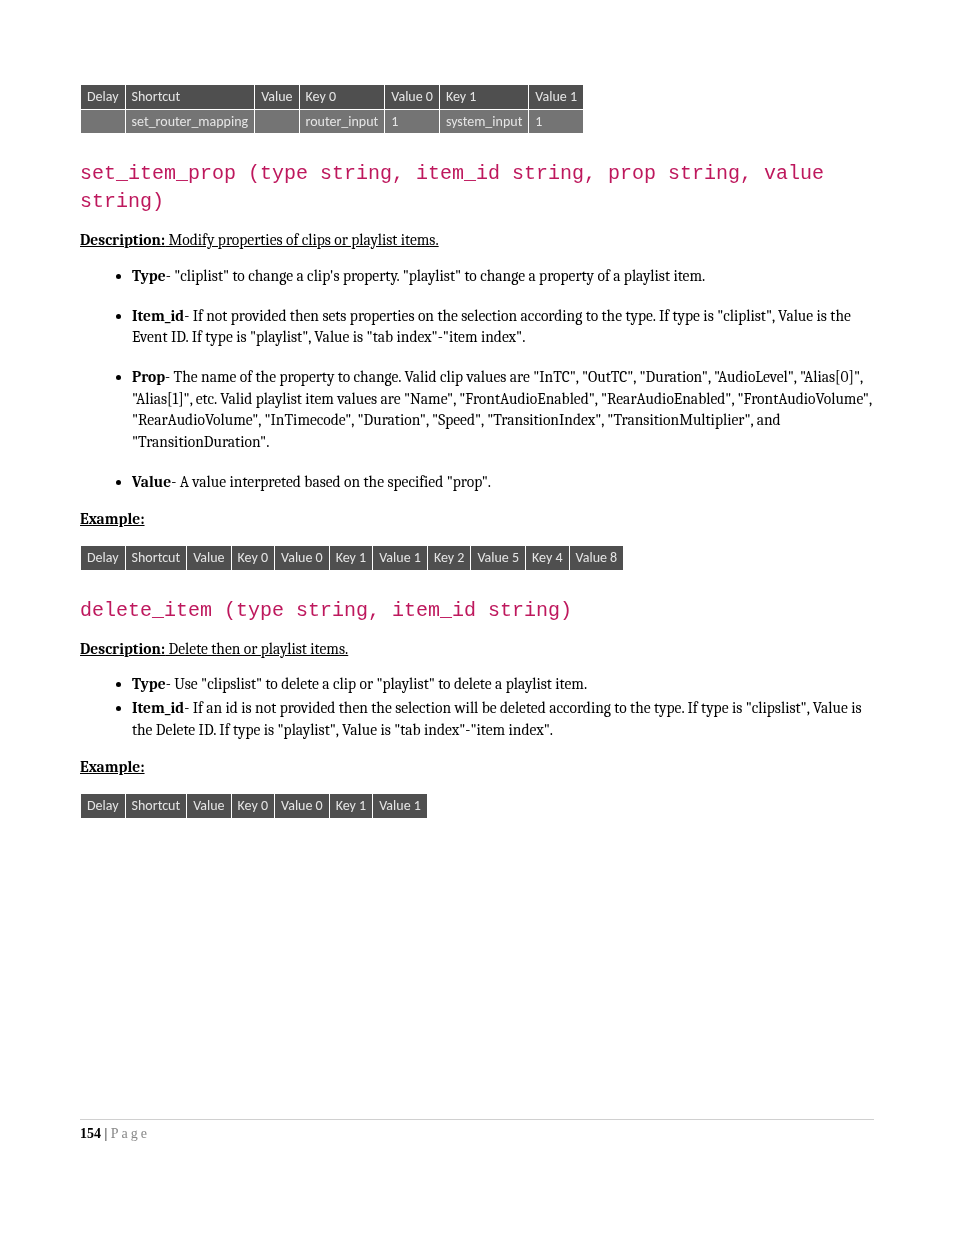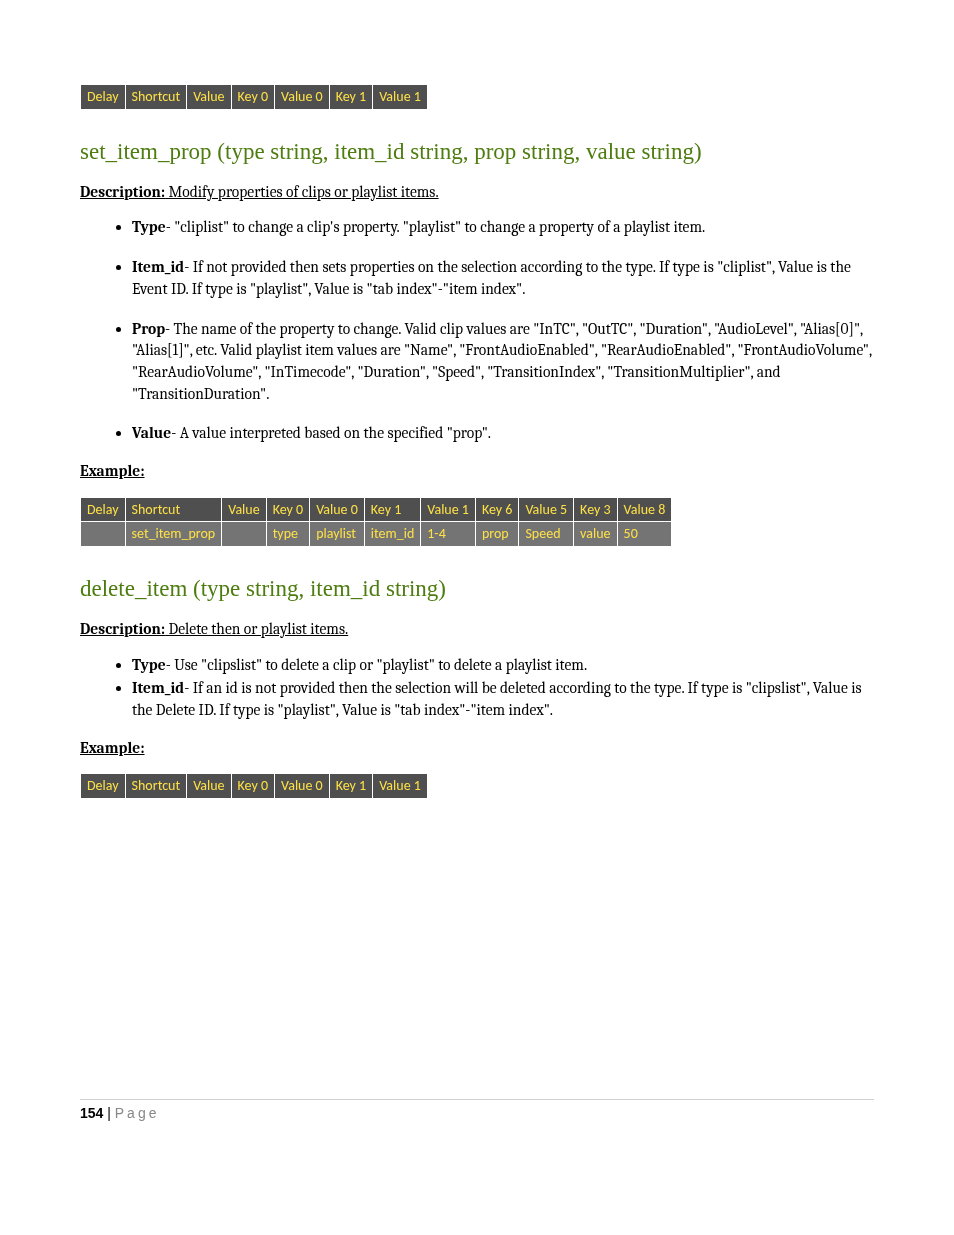--- a/index.html
+++ b/index.html
@@ -6,72 +6,81 @@
     font-family: Cambria, Georgia, 'Times New Roman', serif;
     margin: 0;
     padding: 80px 80px 40px 80px;
     width: 954px;
     box-sizing: border-box;
     color: #000;
     font-size: 15.5px;
     line-height: 1.4;
   }
   h2.cmd {
-    font-family: Liberation Serif, serif;
-    color: #4d7c0f;
+    font-family: Liberation Mono, monospace;
+    color: #be185d;
     font-weight: 400;
-    font-size: 23px;
+    font-size: 20px;
     margin: 26px 0 14px 0;
   }
   p { margin: 8px 0 14px 0; text-decoration: underline; }
   ul { margin: 6px 0 16px 0; padding-left: 52px; }
   ul.tight li { margin-bottom: 2px; }
   ul.spaced li { margin-bottom: 18px; }
   ul.spaced li:last-child { margin-bottom: 8px; }
 
   table.ex {
     border-collapse: collapse;
     font-family: Calibri, 'Segoe UI', sans-serif;
     font-size: 14px;
-    color: #fde047;
+    color: #e5e5e5;
     margin: 4px 0 6px 0;
   }
   table.ex th, table.ex td {
     border: 1px solid #fff;
     padding: 2px 6px;
     text-align: left;
     font-weight: 400;
     white-space: nowrap;
   }
   table.ex th { background: #4f4f4f; }
   table.ex td { background: #747474; }
 
   .footer-line {
     border-top: 1px solid #d0d0d0;
     margin-top: 300px;
     padding-top: 4px;
-    font-family: Liberation Sans, sans-serif;
+    font-family: Liberation Serif, serif;
     font-size: 14px;
   }
   .footer-line .pn { font-weight: 700; color: #000; }
   .footer-line .pt { color: #888; letter-spacing: 3px; }
 </style>
 </head>
 <body>
 
 <table class="ex">
   <tbody>
       <tr>
     <th>Delay</th>
     <th>Shortcut</th>
     <th>Value</th>
     <th>Key 0</th>
     <th>Value 0</th>
     <th>Key 1</th>
     <th>Value 1</th>
+  </tr>
+  <tr>
+    <td></td>
+    <td>set_router_mapping</td>
+    <td></td>
+    <td>router_input</td>
+    <td>1</td>
+    <td>system_input</td>
+    <td>1</td>
   </tr>
 </tbody>
   </table>
 
 <h2 class="cmd">set_item_prop (type string, item_id string, prop string, value string)</h2>
 
 <p>
   <strong>Description:</strong><span> Modify properties of clips or playlist items.</span>
 </p>
 
@@ -87,37 +96,24 @@
 <table class="ex">
   <tbody>
       <tr>
     <th>Delay</th>
     <th>Shortcut</th>
     <th>Value</th>
     <th>Key 0</th>
     <th>Value 0</th>
     <th>Key 1</th>
     <th>Value 1</th>
-    <th>Key 6</th>
+    <th>Key 2</th>
     <th>Value 5</th>
-    <th>Key 3</th>
+    <th>Key 4</th>
     <th>Value 8</th>
-  </tr>
-  <tr>
-    <td></td>
-    <td>set_item_prop</td>
-    <td></td>
-    <td>type</td>
-    <td>playlist</td>
-    <td>item_id</td>
-    <td>1-4</td>
-    <td>prop</td>
-    <td>Speed</td>
-    <td>value</td>
-    <td>50</td>
   </tr>
 </tbody>
   </table>
 
 <h2 class="cmd">delete_item (type string, item_id string)</h2>
 
 <p>
   <strong>Description:</strong><span> Delete then or playlist items.</span>
 </p>
 

